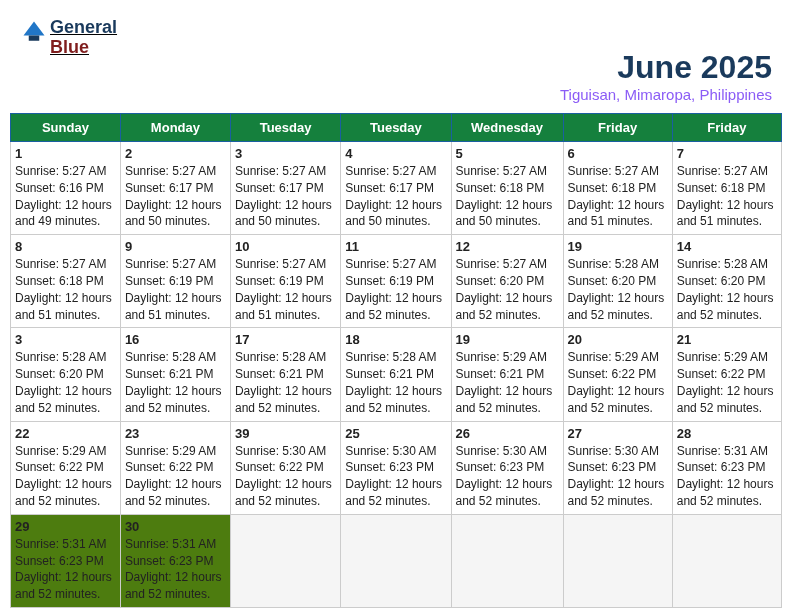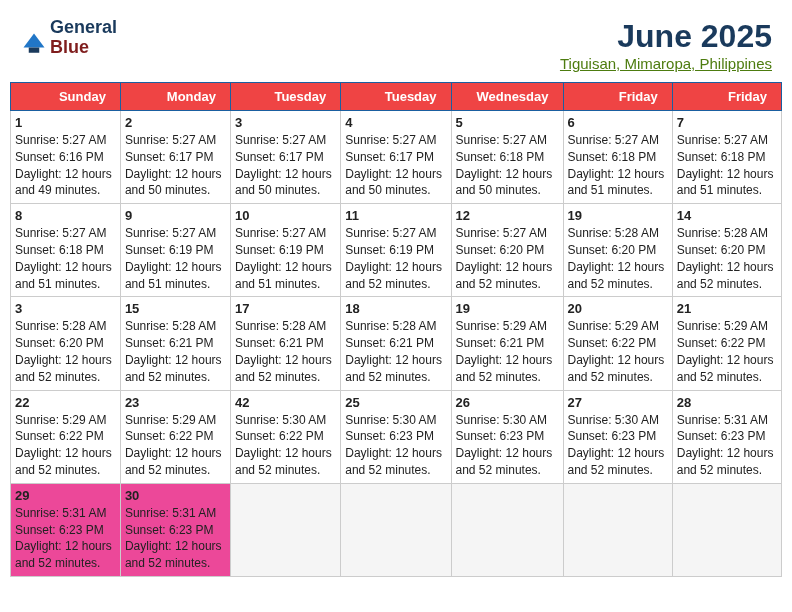--- a/index.html
+++ b/index.html
@@ -11,72 +11,73 @@
       padding: 10px;
     }
     .header-area {
       display: flex;
       justify-content: space-between;
       align-items: flex-start;
       padding: 8px 10px 6px 10px;
     }
     .logo {
       display: flex;
-      align-items: flex-end;
+      align-items: flex-start;
+      text-decoration: underline;
     }
     .logo-text {
       font-size: 18px;
       font-weight: bold;
       color: #1a3a5c;
       line-height: 1.1;
     }
     .logo-icon {
       width: 28px;
       height: 28px;
       margin-right: 2px;
     }
     .title-area {
       text-align: right;
+      margin-top: 31px;
     }
     .month-title {
       font-size: 32px;
       font-weight: bold;
       color: #1a3a5c;
     }
     .location-title {
       font-size: 15px;
-      color: #4d7c0f;
-      text-decoration: underline;
+      color: #8b5cf6;
     }
     .calendar-table {
       width: 100%;
       border-collapse: collapse;
       margin-top: 4px;
     }
     .calendar-table th {
-      background: #ef4444;
+      background: #15803d;
       color: #fff;
       font-size: 13px;
       font-weight: bold;
       padding: 6px 14px;
-      text-align: right;
+      text-align: center;
       border: 1px solid #1a5fa0;
     }
     .calendar-table td {
       vertical-align: top;
       border: 1px solid #ccc;
       padding: 4px 4px 4px 4px;
       width: 113px;
       min-height: 80px;
       font-size: 10px;
       color: #222;
       background: #fff;
     }
     .calendar-table tr:last-child td {
-      background: #ec4899;
+      background: #4d7c0f;
     }
     .day-number {
       font-size: 13px;
       font-weight: bold;
       display: block;
       margin-bottom: 2px;
     }
     .day-info {
       font-size: 12px;
       line-height: 1.4;
@@ -189,21 +190,21 @@
         <span class="day-info">Sunrise: 5:28 AM<br>Sunset: 6:20 PM<br>Daylight: 12 hours<br>and 52 minutes.</span>
       </td>
     </tr>
 
     <tr class="week-row">
       <td>
         <span class="day-number">3</span>
         <span class="day-info">Sunrise: 5:28 AM<br>Sunset: 6:20 PM<br>Daylight: 12 hours<br>and 52 minutes.</span>
       </td>
       <td>
-        <span class="day-number">15</span>
+        <span class="day-number">16</span>
         <span class="day-info">Sunrise: 5:28 AM<br>Sunset: 6:21 PM<br>Daylight: 12 hours<br>and 52 minutes.</span>
       </td>
       <td>
         <span class="day-number">17</span>
         <span class="day-info">Sunrise: 5:28 AM<br>Sunset: 6:21 PM<br>Daylight: 12 hours<br>and 52 minutes.</span>
       </td>
       <td>
         <span class="day-number">18</span>
         <span class="day-info">Sunrise: 5:28 AM<br>Sunset: 6:21 PM<br>Daylight: 12 hours<br>and 52 minutes.</span>
       </td>
@@ -224,21 +225,21 @@
     <tr class="week-row">
       <td>
         <span class="day-number">22</span>
         <span class="day-info">Sunrise: 5:29 AM<br>Sunset: 6:22 PM<br>Daylight: 12 hours<br>and 52 minutes.</span>
       </td>
       <td>
         <span class="day-number">23</span>
         <span class="day-info">Sunrise: 5:29 AM<br>Sunset: 6:22 PM<br>Daylight: 12 hours<br>and 52 minutes.</span>
       </td>
       <td>
-        <span class="day-number">42</span>
+        <span class="day-number">39</span>
         <span class="day-info">Sunrise: 5:30 AM<br>Sunset: 6:22 PM<br>Daylight: 12 hours<br>and 52 minutes.</span>
       </td>
       <td>
         <span class="day-number">25</span>
         <span class="day-info">Sunrise: 5:30 AM<br>Sunset: 6:23 PM<br>Daylight: 12 hours<br>and 52 minutes.</span>
       </td>
       <td>
         <span class="day-number">26</span>
         <span class="day-info">Sunrise: 5:30 AM<br>Sunset: 6:23 PM<br>Daylight: 12 hours<br>and 52 minutes.</span>
       </td>

